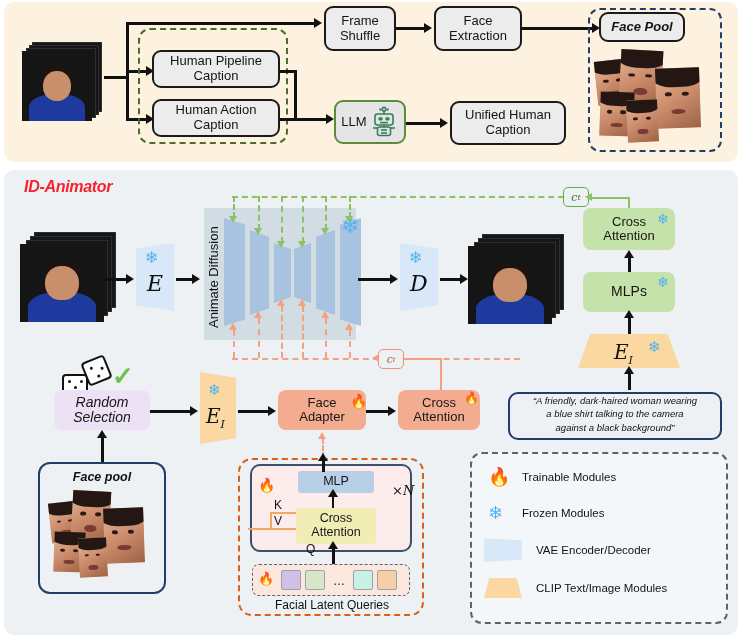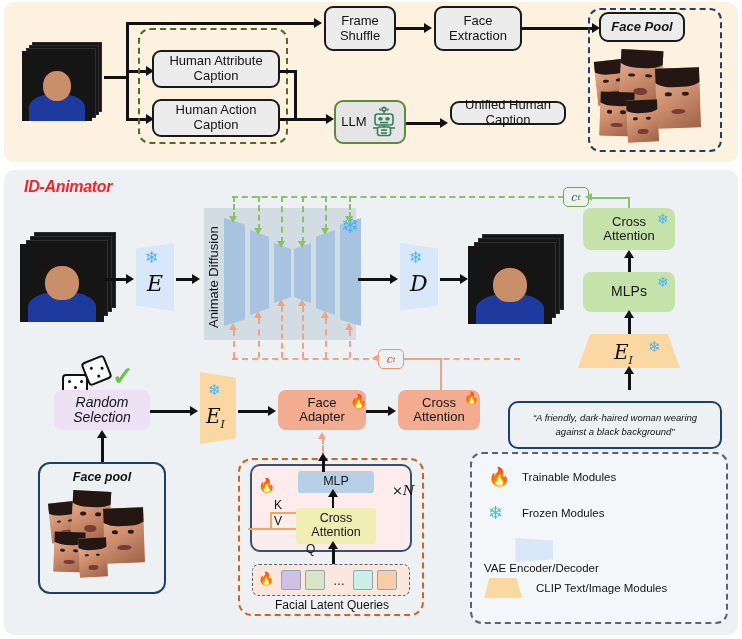--- a/index.html
+++ b/index.html
@@ -259,21 +259,21 @@
   <div class="ln h" style="left:126px; top:70px; width:22px;"></div>
   <div class="ahead r" style="left:146px; top:66px;"></div>
 
   <div class="ln h" style="left:126px; top:118px; width:22px;"></div>
   <div class="ahead r" style="left:146px; top:114px;"></div>
 
   <div class="dashgroup dg-green" style="left:138px; top:28px; width:150px; height:116px;"></div>
 
   <div class="rbox" style="left:152px; top:50px; width:128px; height:38px;">
     <div>
-      <div>Human Attribute</div>
+      <div>Human Pipeline</div>
       <div>Caption</div>
     </div>
   </div>
   <div class="rbox" style="left:152px; top:99px; width:128px; height:38px;">
     <div>
       <div>Human Action</div>
       <div>Caption</div>
     </div>
   </div>
 
@@ -317,21 +317,21 @@
         <line x1="12" y1="27" x2="18" y2="27"></line>
         <line x1="4" y1="22" x2="8.5" y2="22"></line>
         <line x1="21.5" y1="22" x2="26" y2="22"></line>
         <line x1="15" y1="19" x2="15" y2="21"></line>
       </g>
     </svg>
   </div>
   <div class="ln h" style="left:406px; top:122px; width:36px;"></div>
   <div class="ahead r" style="left:440px; top:118px;"></div>
 
-  <div class="rbox" style="left:450px; top:101px; width:116px; height:24px;">
+  <div class="rbox" style="left:450px; top:101px; width:116px; height:44px;">
     <div>
       <div>Unified Human</div>
       <div>Caption</div>
     </div>
   </div>
 
   <div class="dashgroup dg-navy" style="left:588px; top:8px; width:134px; height:144px;"></div>
   <div class="rbox" style="left:599px; top:12px; width:86px; height:30px; font-style:italic; font-weight:bold; font-size:13px;">
     <span>Face Pool</span>
   </div>
@@ -494,23 +494,24 @@
 
   <div class="trap-clip wide" style="left:578px; top:334px; width:102px; height:34px;"></div>
   <div class="glyph-E" style="left:614px; top:340px; font-size:20px;">
     <span>E</span><span class="glyph-sub">I</span>
   </div>
   <div class="snow" style="left:648px; top:339px; font-size:15px;">❄</div>
 
   <div class="ln v" style="left:628px; top:372px; height:18px;"></div>
   <div class="ahead u" style="left:624px; top:366px;"></div>
 
-  <div class="promptbox" style="left:508px; top:401px; width:214px; height:48px;">
+  <div class="promptbox" style="left:508px; top:392px; width:214px; height:48px;align-items:flex-end;">
     <div>
       <div>“A friendly, dark-haired woman wearing</div>
+      <div>a blue shirt talking to the camera</div>
       <div>against a black background”</div>
     </div>
   </div>
 
   <div class="dice" style="left:62px; top:374px; width:26px; height:26px;">
     <div class="pip" style="left:4px; top:4px;"></div>
     <div class="pip" style="left:16px; top:4px;"></div>
     <div class="pip" style="left:10px; top:10px;"></div>
     <div class="pip" style="left:4px; top:16px;"></div>
     <div class="pip" style="left:16px; top:16px;"></div>
@@ -650,21 +651,21 @@
   <div class="legend-row" style="left:488px; top:468px;">
     <span class="flame" style="position:relative; font-size:18px; width:34px; display:inline-block;">🔥</span>
     <span class="legend-label">Trainable Modules</span>
   </div>
 
   <div class="legend-row" style="left:488px; top:504px;">
     <span class="snow" style="position:relative; font-size:18px; width:34px; display:inline-block;">❄</span>
     <span class="legend-label">Frozen Modules</span>
   </div>
 
-  <div class="legend-row" style="left:484px; top:538px;flex-direction:column;">
+  <div class="legend-row" style="left:484px; top:538px;">
     <span class="leg-vae" style="display:inline-block; margin-right:14px;"></span>
     <span class="legend-label">VAE Encoder/Decoder</span>
   </div>
 
   <div class="legend-row" style="left:484px; top:578px;">
     <span class="leg-clip" style="display:inline-block; margin-right:14px;"></span>
     <span class="legend-label">CLIP Text/Image Modules</span>
   </div>
 
 

